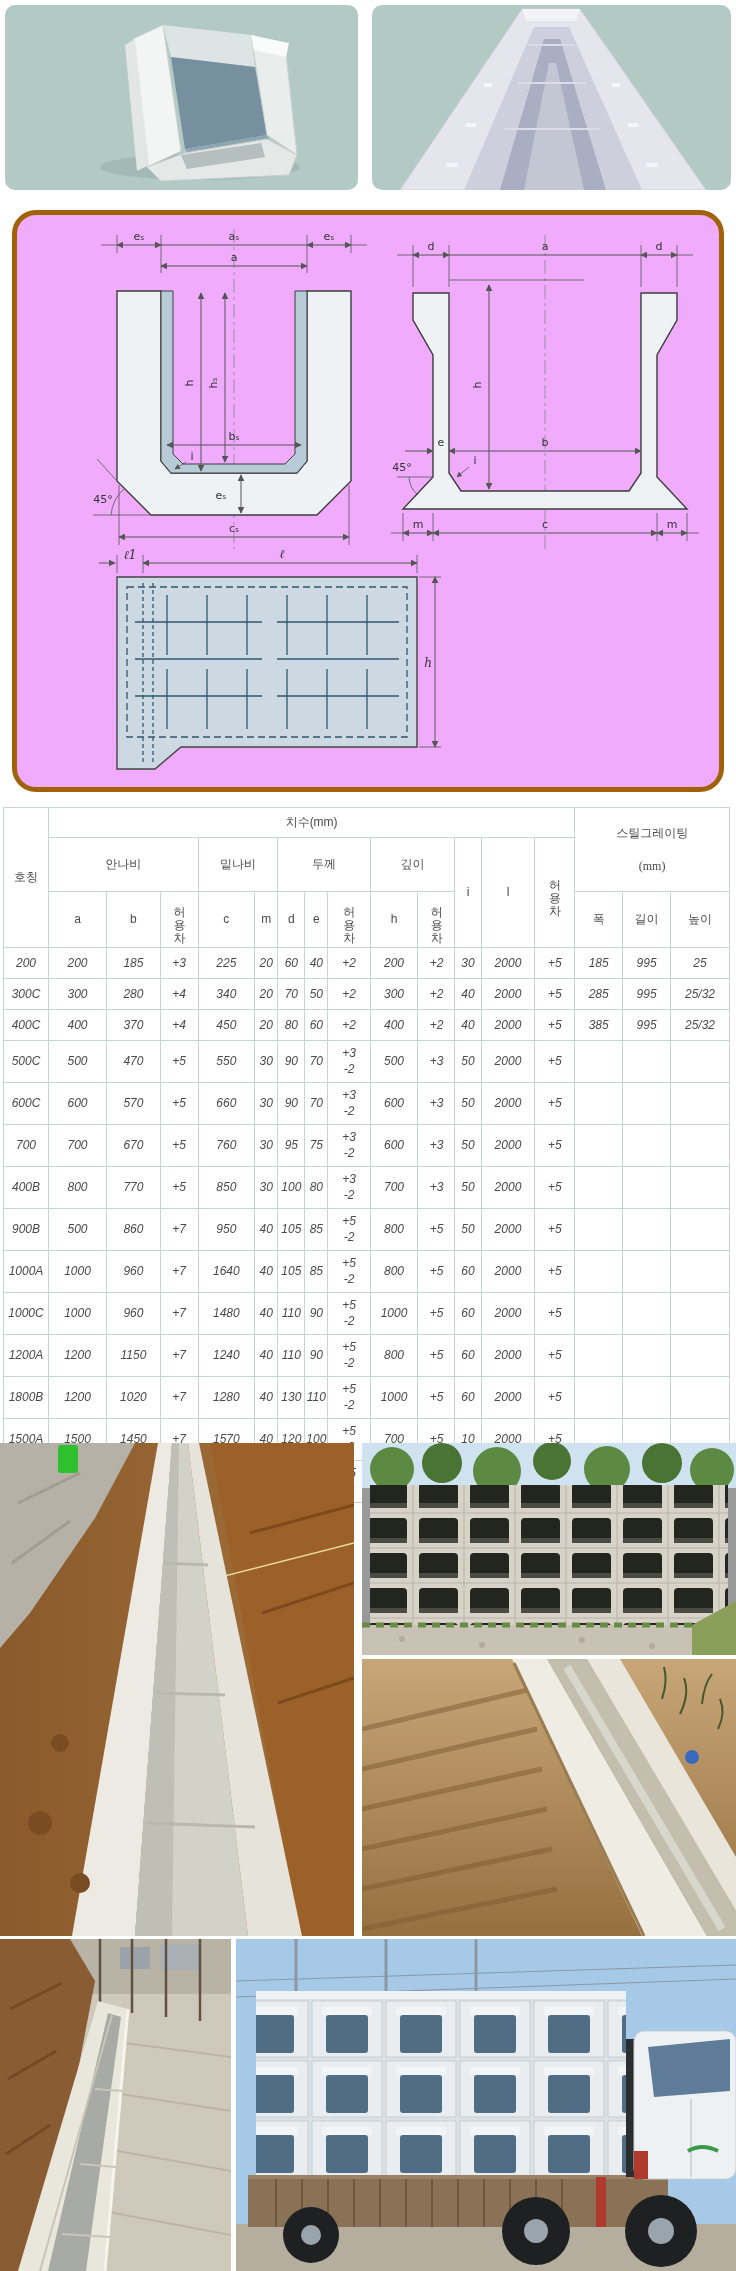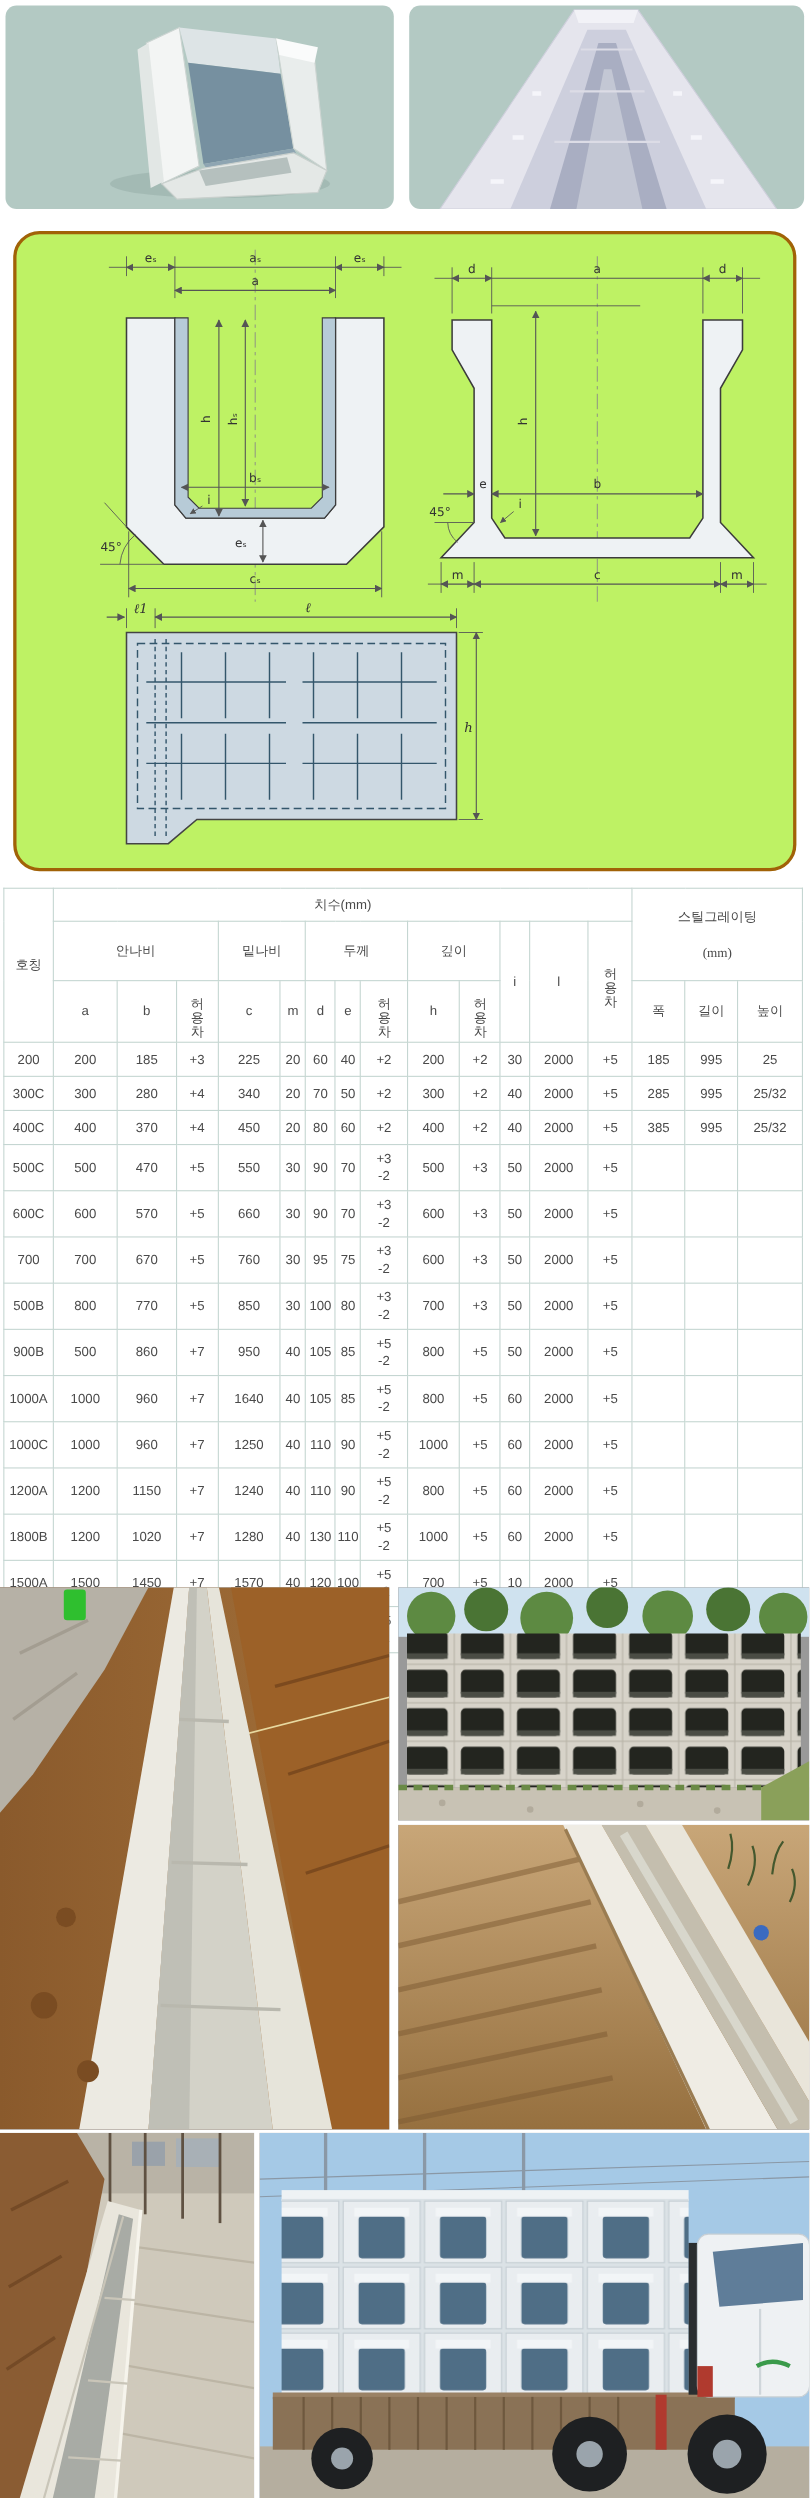--- a/index.html
+++ b/index.html
@@ -4,21 +4,21 @@
 <style>
   html,body{margin:0;padding:0;background:#fff;}
   .page{position:relative;width:736px;height:2271px;background:#fff;overflow:hidden;
         font-family:"Liberation Sans","DejaVu Sans",sans-serif;color:#4a4a4a;}
   
   .tphoto{position:absolute;border-radius:10px;background:#b3c9c3;overflow:hidden;}
   .tp-left{left:5px;top:5px;width:353px;height:185px;}
   .tp-right{left:372px;top:5px;width:359px;height:185px;}
   
   .panel{position:absolute;left:12px;top:210px;width:712px;height:582px;box-sizing:border-box;
-         border:3px solid #a16207;border-radius:24px;background:#bef264;}
+         border:5px solid #a16207;border-radius:24px;background:#f0abfc;}
   .panel svg{position:absolute;}
   .svg-cl{left:72px;top:8px;}
   .svg-cr{left:372px;top:10px;}
   .svg-sv{left:80px;top:332px;}
   svg .dim{stroke:#555;stroke-width:1;fill:none;}
   svg .ext{stroke:#555;stroke-width:.8;fill:none;}
   svg .thin{stroke:#555;stroke-width:.8;fill:none;}
   svg .cen{stroke:#888;stroke-width:.8;fill:none;stroke-dasharray:14 4 3 4;}
   svg text.dl{font:11px "DejaVu Sans",sans-serif;fill:#333;text-anchor:middle;}
   svg text.it{font:italic 12px "DejaVu Serif",serif;fill:#333;text-anchor:middle;}
@@ -27,21 +27,21 @@
   svg .bodyp{fill:#cdd9e2;stroke:#444;stroke-width:1.4;}
   svg .rebar{stroke:#33566b;stroke-width:1.3;fill:none;}
   
   table.spec{position:absolute;left:3px;top:807px;width:727px;border-collapse:collapse;
              table-layout:fixed;font-size:12px;color:#4a4a4a;}
   table.spec th,table.spec td{border:1px solid #c5d6d2;text-align:center;vertical-align:middle;
              font-weight:normal;padding:1px 0;white-space:pre-line;line-height:1.35;}
   table.spec thead tr.h1{height:30px;}
   table.spec thead tr.h2{height:32px;}
   table.spec thead tr.h3{height:56px;}
-  table.spec tbody tr{height:42px;}
+  table.spec tbody tr{height:42px;font-style:italic;}
   table.spec tbody tr.short{height:31px;}
   .vt{writing-mode:vertical-rl;text-orientation:upright;letter-spacing:1px;line-height:1.05;display:inline-block;}
   .sg2{display:block;font-family:Liberation Serif, serif;}
   
   .photo{position:absolute;overflow:hidden;background:#999;}
   .pg1-left{left:0;top:1443px;width:354px;height:493px;}
   .pg1-rt{left:362px;top:1443px;width:374px;height:212px;}
   .pg1-rb{left:362px;top:1659px;width:374px;height:277px;}
   .pg2-left{left:0;top:1939px;width:231px;height:332px;}
   .pg2-right{left:236px;top:1939px;width:500px;height:332px;}
@@ -387,21 +387,21 @@
           <td>600</td>
           <td>+3</td>
           <td>50</td>
           <td>2000</td>
           <td>+5</td>
           <td></td>
           <td></td>
           <td></td>
         </tr>
         <tr>
-          <td>500B</td>
+          <td>400B</td>
           <td>800</td>
           <td>770</td>
           <td>+5</td>
           <td>850</td>
           <td>30</td>
           <td>100</td>
           <td>80</td>
           <td>+3
 -2</td>
           <td>700</td>
@@ -451,21 +451,21 @@
           <td>+5</td>
           <td></td>
           <td></td>
           <td></td>
         </tr>
         <tr>
           <td>1000C</td>
           <td>1000</td>
           <td>960</td>
           <td>+7</td>
-          <td>1250</td>
+          <td>1480</td>
           <td>40</td>
           <td>110</td>
           <td>90</td>
           <td>+5
 -2</td>
           <td>1000</td>
           <td>+5</td>
           <td>60</td>
           <td>2000</td>
           <td>+5</td>

